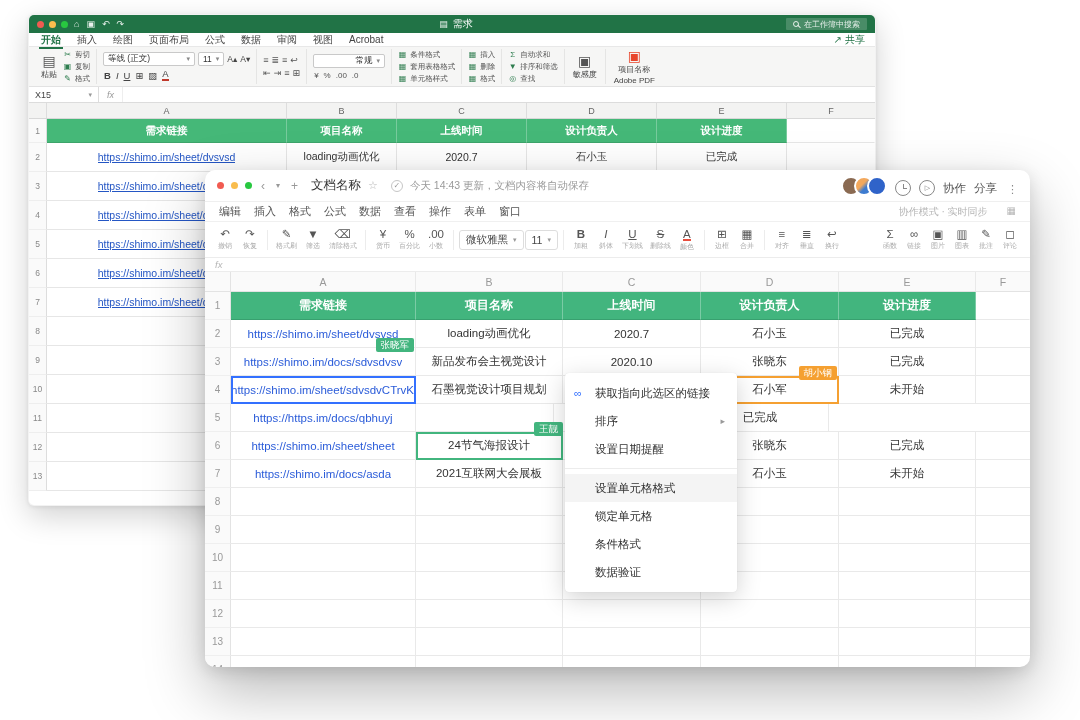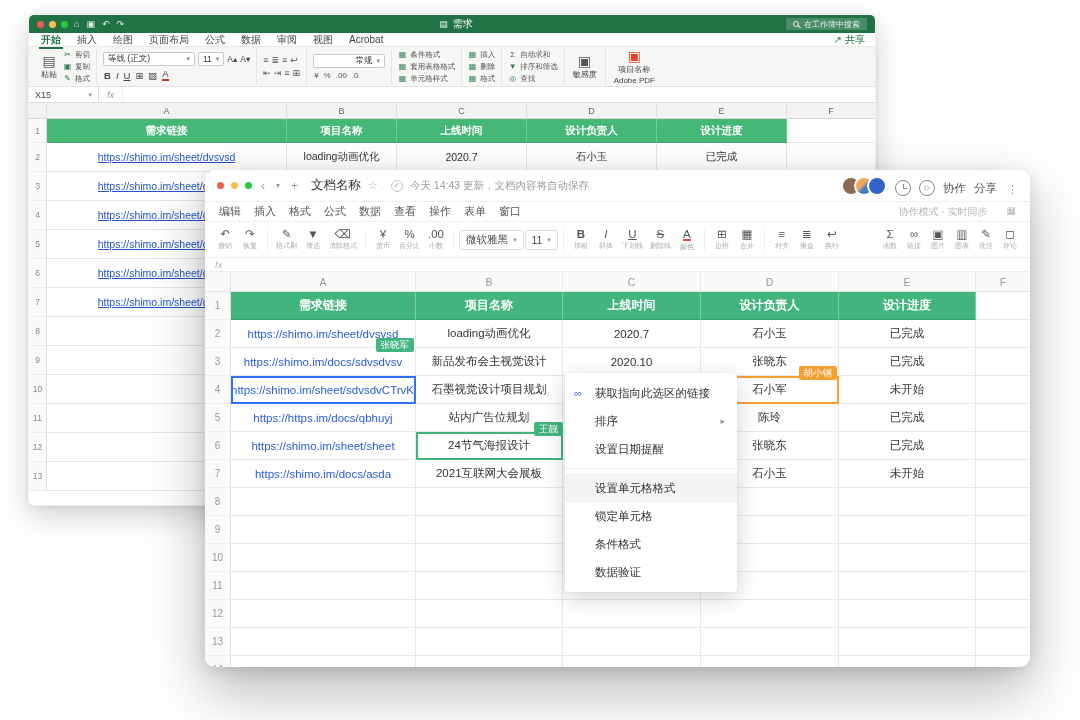--- a/index.html
+++ b/index.html
@@ -701,21 +701,20 @@
           <div class="sc sD">石小军</div>
           <div class="sc sE">未开始</div>
           <div class="sc sF"></div>
         </div>
 
         <div class="sm-row">
           <div class="sm-rh">5</div>
           <div class="sc sA">
               <span class="slink">https://https.im/docs/qbhuyj</span>
             </div>
-          <div class="sc sB">站内广告位规划</div>
           <div class="sc sC"></div>
           <div class="sc sD">陈玲</div>
           <div class="sc sE">已完成</div>
           <div class="sc sF"></div>
         </div>
 
         <div class="sm-row">
           <div class="sm-rh">6</div>
           <div class="sc sA">
               <span class="slink">https://shimo.im/sheet/sheet</span>

